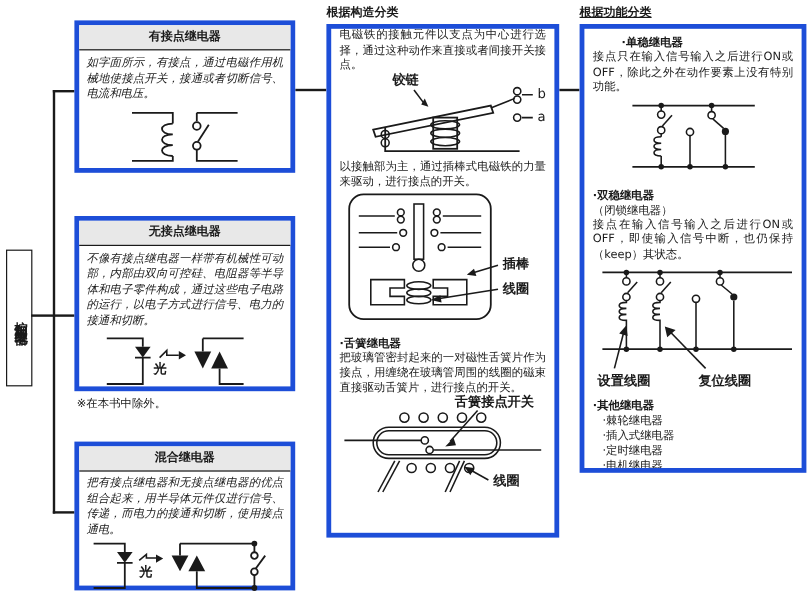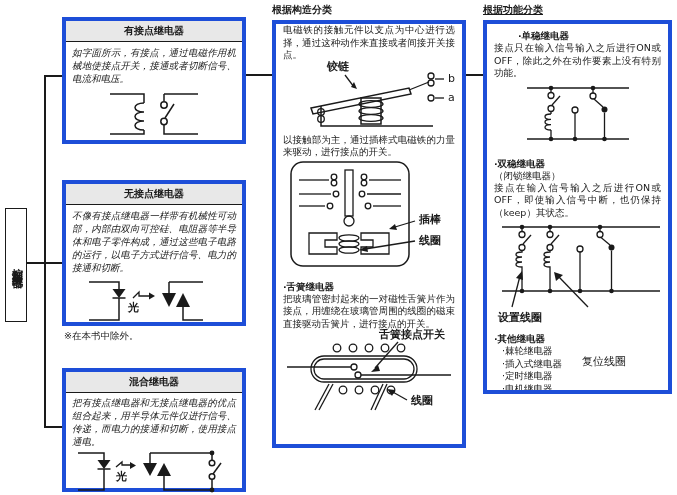--- a/index.html
+++ b/index.html
@@ -277,21 +277,21 @@
             <circle class="s14" cx="104" cy="13.5" r="3"></circle>
           <line class="s14" x1="105" y1="16.5" x2="114" y2="24"></line>
           <circle class="f" cx="115.5" cy="26.5" r="3"></circle>
             <path class="s14" d="M115.5,29.5 V70"></path>
           <line class="s14" x1="16" y1="86" x2="24" y2="55"></line>
           <polygon class="f" points="20,57 26,50 27,59"></polygon>
           <line class="s14" x1="92" y1="86" x2="62" y2="55"></line>
           <polygon class="f" points="60,60 58,51 67,54"></polygon>
         </svg>
         <span class="dlabel" style="left:4px;top:92px;font-weight:bold;text-align:center;">设置线圈</span>
-        <span class="dlabel" style="left:88px;top:92px;font-weight:normal;margin-top:44px;">复位线圈</span>
+        <span class="dlabel" style="left:88px;top:92px;font-weight:bold;">复位线圈</span>
       </div>
     </div>
 
     <div class="sec">
       <div class="sec-title">·其他继电器</div>
       <div class="others-item">·棘轮继电器</div>
       <div class="others-item">·插入式继电器</div>
       <div class="others-item">·定时继电器</div>
       <div class="others-item">·电机继电器</div>
       <div class="others-item">·热继电器</div>

